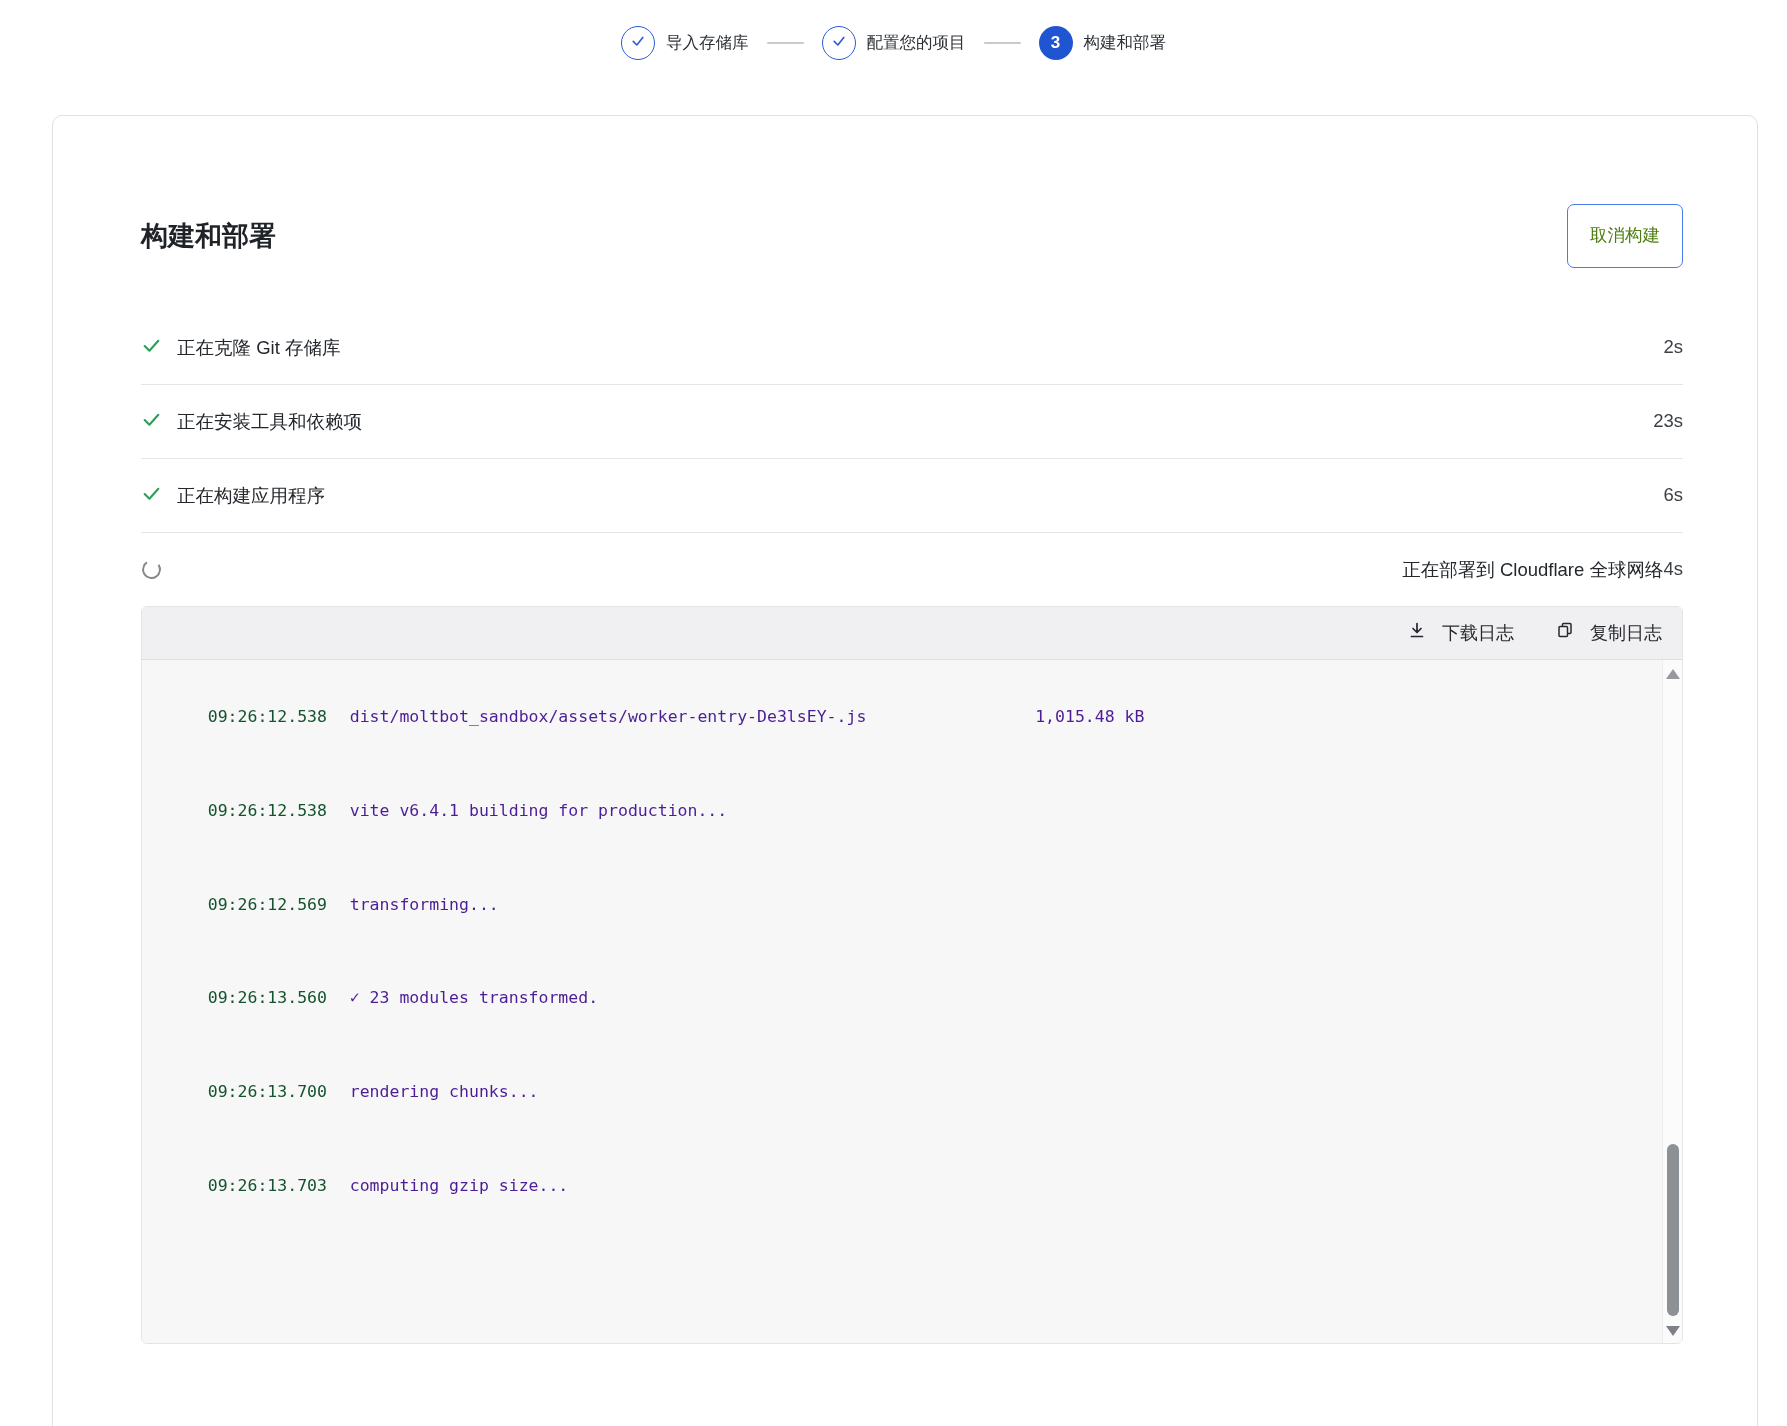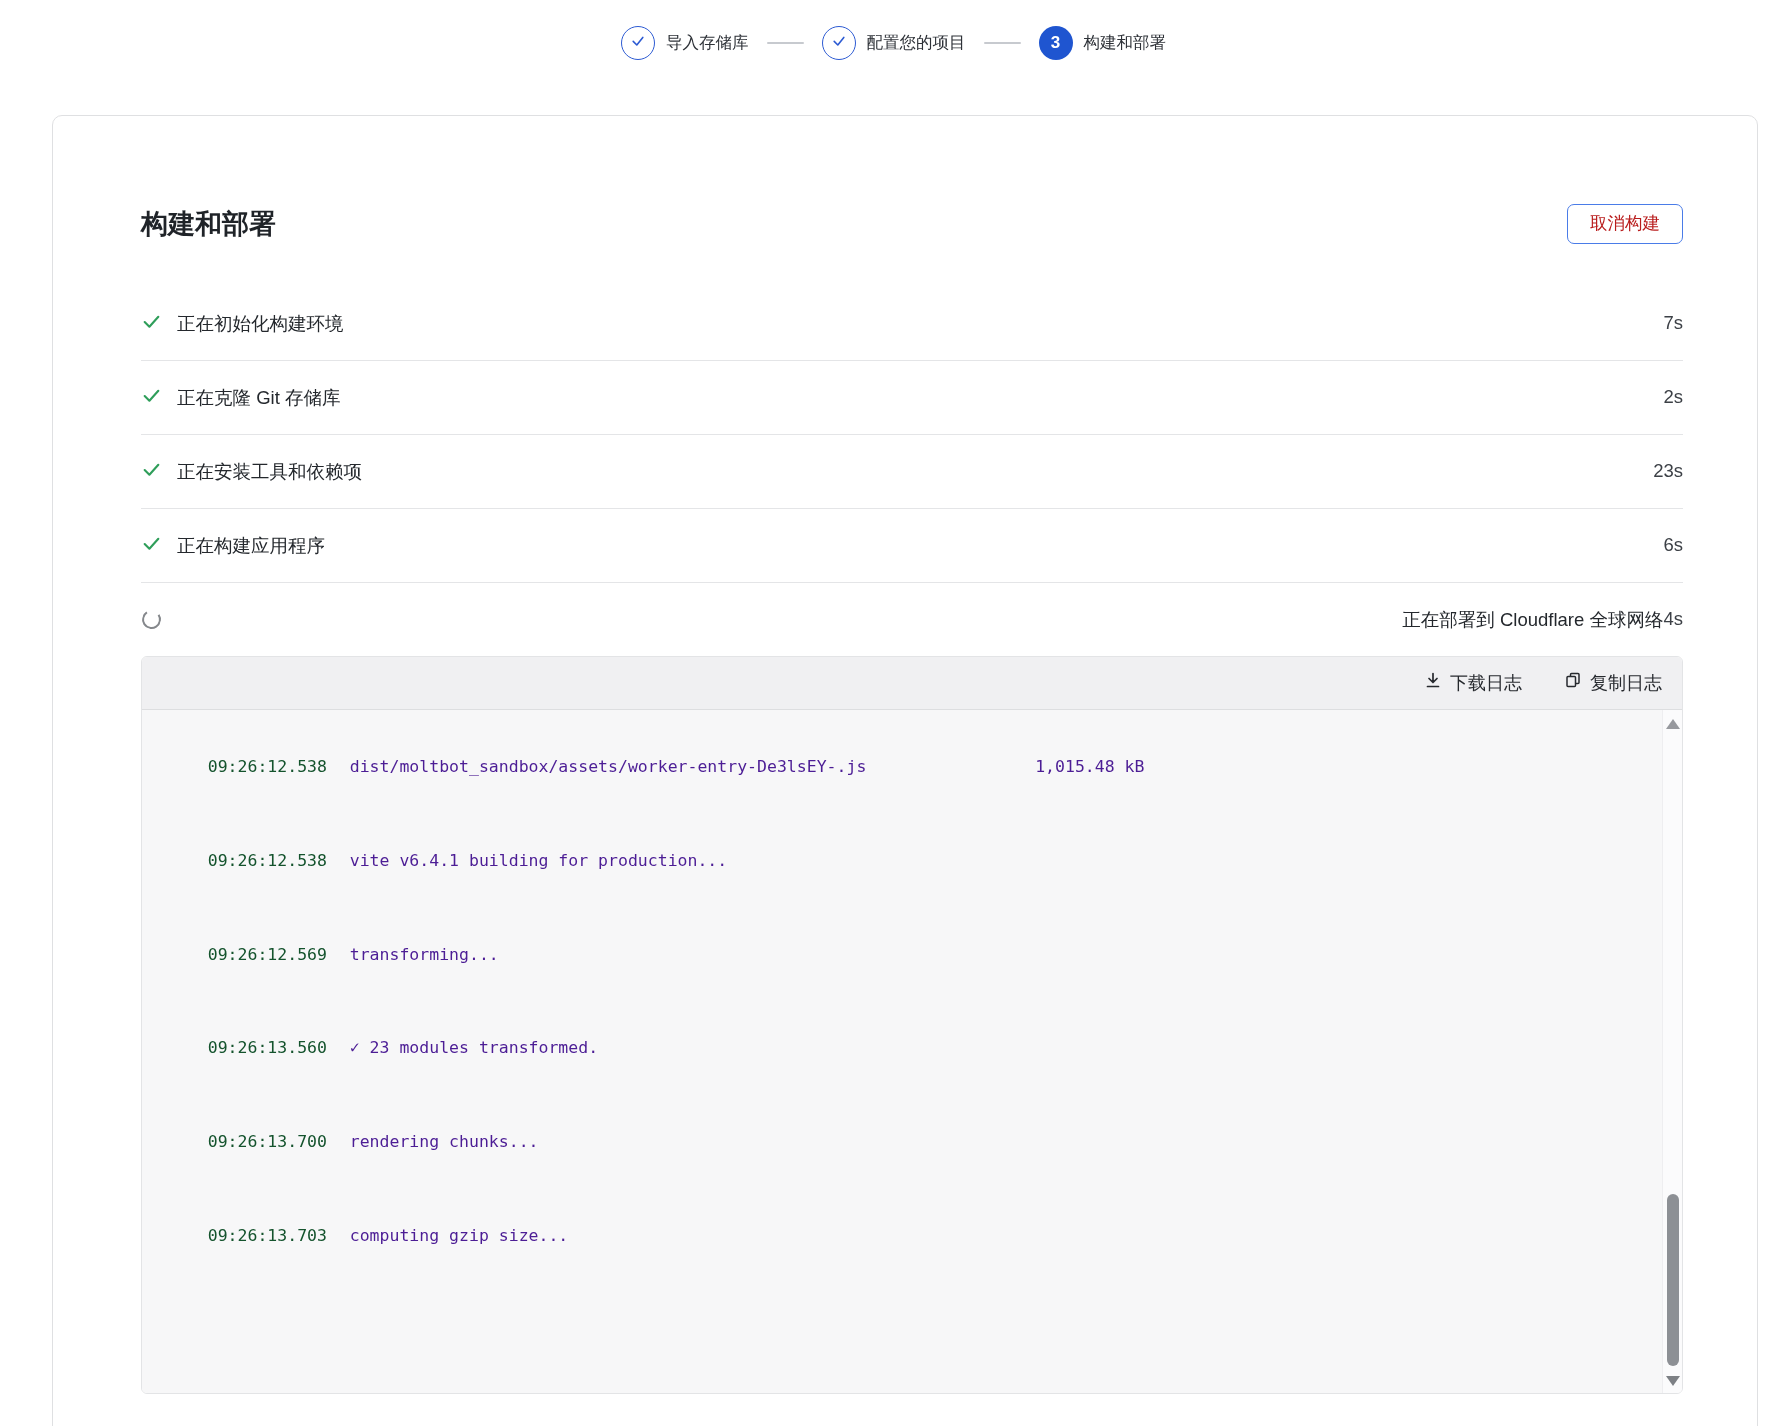--- a/index.html
+++ b/index.html
@@ -14,39 +14,39 @@
   .step-circle{width:34px;height:34px;border-radius:50%;box-sizing:border-box;border:1.5px solid #2d5bd3;display:flex;align-items:center;justify-content:center;flex:none;}
   .step-circle.filled{border:none;background:#1f55d0;color:#ffffff;font-size:17px;font-weight:700;}
   .step-label{font-size:16.5px;color:#2e3238;}
   .connector{width:37px;height:2px;background:#c7cacf;border-radius:1px;}
   
   .card{position:absolute;left:52px;top:115px;width:1706px;height:1460px;box-sizing:border-box;
     background:#fff;border:1px solid #dfe0e2;border-radius:10px;}
   .card-inner{padding:0 74px 0 88px;}
   .card-header{display:flex;align-items:center;justify-content:space-between;padding-top:88px;}
   .page-title{font-size:27px;line-height:36px;font-weight:700;color:#1f2328;}
-  .cancel-btn{font-family:inherit;font-size:17.5px;color:#b91c1c;background:#fff;border:1px solid #4a7ce8;
-    border-radius:7px;padding:10px 22px;line-height:1;cursor:pointer;}
+  .cancel-btn{font-family:inherit;font-size:17.5px;color:#4d7c0f;background:#fff;border:1px solid #4a7ce8;
+    border-radius:7px;padding:22px 22px;line-height:1;cursor:pointer;}
   
   .steps-list{margin-top:43px;}
   .build-step{height:73px;display:flex;align-items:center;border-bottom:1px solid #e4e5e7;}
   .build-step:last-child{border-bottom:none;text-align:right;}
   .status-slot{width:21px;height:21px;margin-right:15px;display:flex;align-items:center;justify-content:center;flex:none;}
   .build-step .check-icon{display:none;}
   .build-step.done .check-icon{display:block;}
   .build-step .spinner-icon{display:none;}
   .build-step.running .spinner-icon{display:block;width:19px;height:19px;box-sizing:border-box;
     border:2.5px solid #85888c;border-top-color:transparent;border-radius:50%;transform:rotate(12deg);}
   .build-step-label{flex:1;font-size:18.5px;color:#24282d;}
   .build-step-duration{font-size:18.5px;color:#3c4046;}
   
   .log-panel{border:1px solid #e3e4e6;border-radius:6px;overflow:hidden;position:relative;}
   .log-header{height:52px;background:#f0f0f2;border-bottom:1px solid #dddee0;display:flex;align-items:center;
     justify-content:flex-end;gap:26px;padding-right:12px;}
-  .log-btn{display:flex;align-items:center;gap:8px;font-family:inherit;font-size:18px;color:#26292e;
+  .log-btn{display:flex;align-items:center;gap:16px;font-family:inherit;font-size:18px;color:#26292e;
     background:none;border:none;cursor:pointer;padding:4px 8px;}
   .log-body{height:673px;background:#f7f7f8;padding:10px 40px 0 26px;box-sizing:content-box;
     font-family:"DejaVu Sans Mono","Liberation Mono","DejaVu Sans",monospace;
     font-size:16.5px;line-height:31.3px;overflow:hidden;}
   .log-line{white-space:pre;}
   .log-timestamp{display:inline-block;width:119px;color:#14532d;}
   .log-text{margin-left:23px;color:#4c1d95;}
   
   .scrollbar{position:absolute;top:53px;right:0;bottom:0;width:19px;background:#fbfbfc;border-left:1px solid #eeeef0;}
   .sb-up{position:absolute;top:9px;left:50%;transform:translateX(-50%);width:0;height:0;
@@ -89,32 +89,20 @@
 
 <div class="card">
   <div class="card-inner">
 
     <div class="card-header">
       <div class="page-title">构建和部署</div>
       <button class="cancel-btn">取消构建</button>
     </div>
 
     <div class="steps-list">
-        <div class="build-step done">
-    <span class="status-slot">
-      <span class="check-icon">
-        <svg width="21" height="21" viewBox="0 0 20 20">
-                <path d="M3.5 10.5 L8 15 L16.5 5.5" fill="none" stroke="#2f9e5a" stroke-width="2" stroke-linecap="round" stroke-linejoin="round"></path>
-              </svg>
-      </span>
-
-    </span>
-    <span class="build-step-label">正在初始化构建环境</span>
-    <span class="build-step-duration">7s</span>
-  </div>
         <div class="build-step done">
     <span class="status-slot">
       <span class="check-icon">
         <svg width="21" height="21" viewBox="0 0 20 20">
                 <path d="M3.5 10.5 L8 15 L16.5 5.5" fill="none" stroke="#2f9e5a" stroke-width="2" stroke-linecap="round" stroke-linejoin="round"></path>
               </svg>
       </span>
 
     </span>
     <span class="build-step-label">正在克隆 Git 存储库</span>

